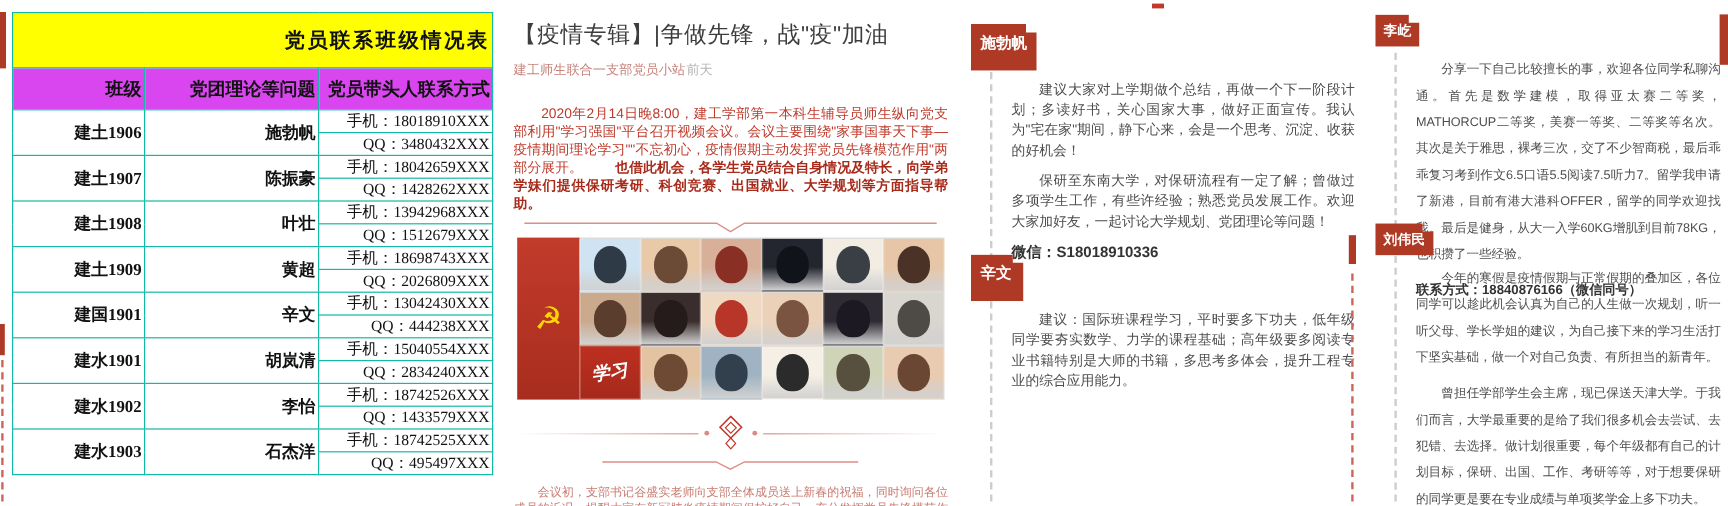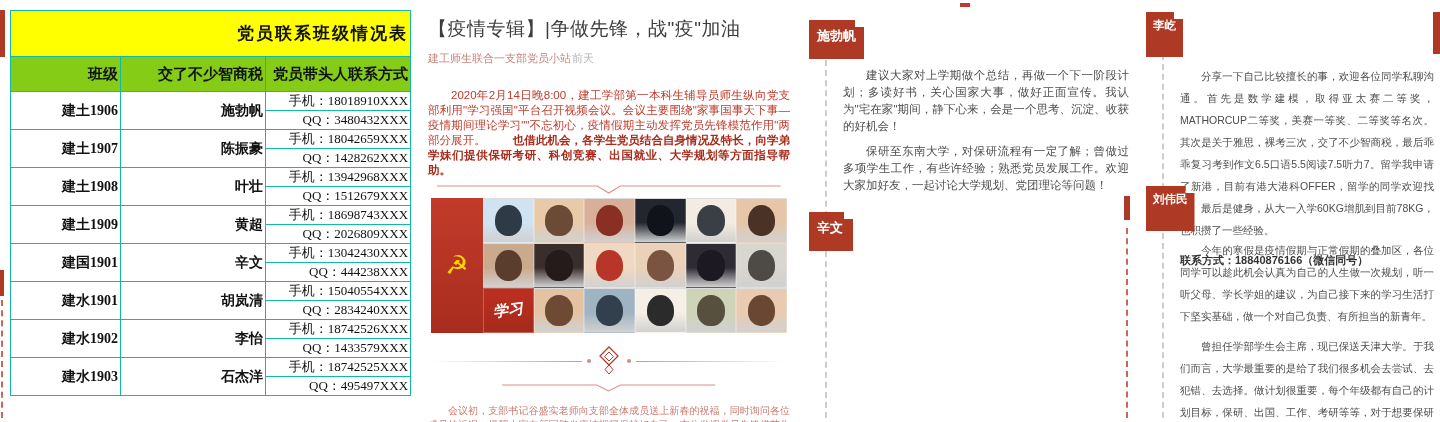--- a/index.html
+++ b/index.html
@@ -5,21 +5,21 @@
   * { box-sizing: border-box; margin: 0; padding: 0; }
   body { background:#fff; font-family:"Liberation Sans", sans-serif; }
   .root { position:relative; width:1440px; height:422px; background:#fff; overflow:hidden; }
 
   
   .panel-table { position:absolute; left:0; top:0; width:418px; height:422px; padding:10px 8px 0 10px; }
   table.contact { border-collapse:collapse; width:400px; table-layout:fixed;
                   font-family:"Liberation Serif", serif; color:#111; }
   table.contact td, table.contact th { border:1px solid #14b8a6; text-align:right; padding:0 2px; overflow:hidden; }
   .t-title { background:#ffff00; font-size:17px; font-weight:bold; height:46px; letter-spacing:2px; }
-  .t-head th { font-size:15px; font-weight:bold; height:35px; background:#84cc16; }
+  .t-head th { font-size:15px; font-weight:bold; height:35px; background:#d946ef; }
   .col-class { width:110px; } .col-name { width:145px; } .col-contact { width:145px; }
   td.cell-class, td.cell-name { font-size:14px; height:36px;font-weight:bold; }
   td.cell-phone, td.cell-qq { font-size:13px; height:18px; }
 
   
   .panel-article { position:absolute; left:418px; top:0; width:382px; height:422px; padding:16px 10px 0 10px; overflow:hidden; }
   .a-title { font-size:19px; color:#3d3d3d; font-weight:500; letter-spacing:.5px; }
   .a-byline { margin-top:9px; font-size:11px; }
   .a-byline .acct { color:#c5837b; }
   .a-byline .time { color:#b5b5b5; margin-left:1px; }
@@ -47,21 +47,21 @@
   
   .panel-prof { position:absolute; top:0; height:422px; overflow:hidden; }
   .panel-p3 { left:798px; width:337px; }
   .panel-p4 { left:1135px; width:305px; }
   .vline { position:absolute; left:27px; top:50px; bottom:4px; border-left:2px dashed #cdcdcd; }
   .profile { position:absolute; left:0; right:0; }
   .p-tab { position:relative; z-index:2; display:inline-block; margin-left:11px; background:#ae3a26;
            color:#fff; font-weight:bold; padding:7px 8px 14px 8px; min-width:44px;
            clip-path:polygon(0 0, calc(100% - 9px) 0, calc(100% - 9px) 7px, 100% 7px, 100% 100%, 0 100%); }
   .panel-p3 .p-tab { font-size:13px; }
-  .panel-p4 .p-tab { font-size:11.5px; padding:6px 7px 24px 7px; min-width:36px; }
+  .panel-p4 .p-tab { font-size:11.5px; padding:6px 7px 6px 7px; min-width:36px; }
   .p-body { margin:8px 6px 0 45px; }
   .panel-p3 .p-body { font-size:11.5px; line-height:17px; color:#4d4d4d; }
   .panel-p4 .p-body { font-size:10.5px; line-height:22px; color:#4d4d4d; }
   .p-body p { text-align:justify; text-indent:2em; margin-bottom:8px; }
   .p-contact { font-weight:bold; color:#333; margin-top:4px; }
   .panel-p3 .p-contact { font-size:12.5px; }
   .panel-p4 .p-contact { font-size:11px; }
   .mini-dash { position:absolute; left:162px; top:3px; width:10px; height:4px; background:#c0392b; }
 
   
@@ -79,21 +79,21 @@
           <col class="col-class">
           <col class="col-name">
           <col class="col-contact">
         </colgroup>
       <tbody>
         <tr>
             <td class="t-title" colspan="3">党员联系班级情况表</td>
           </tr>
         <tr class="t-head">
           <th>班级</th>
-          <th>交了不少智商税</th>
+          <th>党团理论等问题</th>
           <th>党员带头人联系方式</th>
         </tr>
       <tr>
             <td class="cell-class" rowspan="2">建土1906</td>
             <td class="cell-name" rowspan="2">施勃帆</td>
             <td class="cell-phone">手机：18018910XXX</td>
           </tr>
           <tr>
             <td class="cell-qq">QQ：3480432XXX</td>
           </tr>
@@ -244,22 +244,24 @@
     <div class="a-p2">会议初，支部书记谷盛实老师向支部全体成员送上新春的祝福，同时询问各位成员的近况，提醒大家在新冠肺炎疫情期间保护好自己，充分发挥党员先锋模范作用，在疫情期间服务社区、服务同学。</div>
 
   </div>
 
   <div class="panel-prof panel-p3">
     <div class="mini-dash"></div>
     <div class="vline"></div>
     <div class="profile" style="top:20px"><div class="p-tab">施勃帆</div><div class="p-body">
           <p>建议大家对上学期做个总结，再做一个下一阶段计划；多读好书，关心国家大事，做好正面宣传。我认为"宅在家"期间，静下心来，会是一个思考、沉淀、收获的好机会！</p>
           <p>保研至东南大学，对保研流程有一定了解；曾做过多项学生工作，有些许经验；熟悉党员发展工作。欢迎大家加好友，一起讨论大学规划、党团理论等问题！</p>
+          <div class="p-contact">微信：S18018910336</div>
         </div></div>
     <div class="profile" style="top:212px"><div class="p-tab">辛文</div><div class="p-body">
+          <p>建议：国际班课程学习，平时要多下功夫，低年级同学要夯实数学、力学的课程基础；高年级要多阅读专业书籍特别是大师的书籍，多思考多体会，提升工程专业的综合应用能力。</p>
         </div></div>
   </div>
 
   <div class="panel-prof panel-p4">
     <div class="vline" style="top:44px"></div>
     <div class="profile" style="top:12px"><div class="p-tab">李屹</div><div class="p-body">
           <p>分享一下自己比较擅长的事，欢迎各位同学私聊沟通。首先是数学建模，取得亚太赛二等奖，MATHORCUP二等奖，美赛一等奖、二等奖等名次。其次是关于雅思，裸考三次，交了不少智商税，最后乖乖复习考到作文6.5口语5.5阅读7.5听力7。留学我申请了新港，目前有港大港科OFFER，留学的同学欢迎找我。最后是健身，从大一入学60KG增肌到目前78KG，也积攒了一些经验。</p>
           <div class="p-contact">联系方式：18840876166（微信同号）</div>
         </div></div>
     <div class="profile" style="top:186px"><div class="p-tab">刘伟民</div><div class="p-body">

